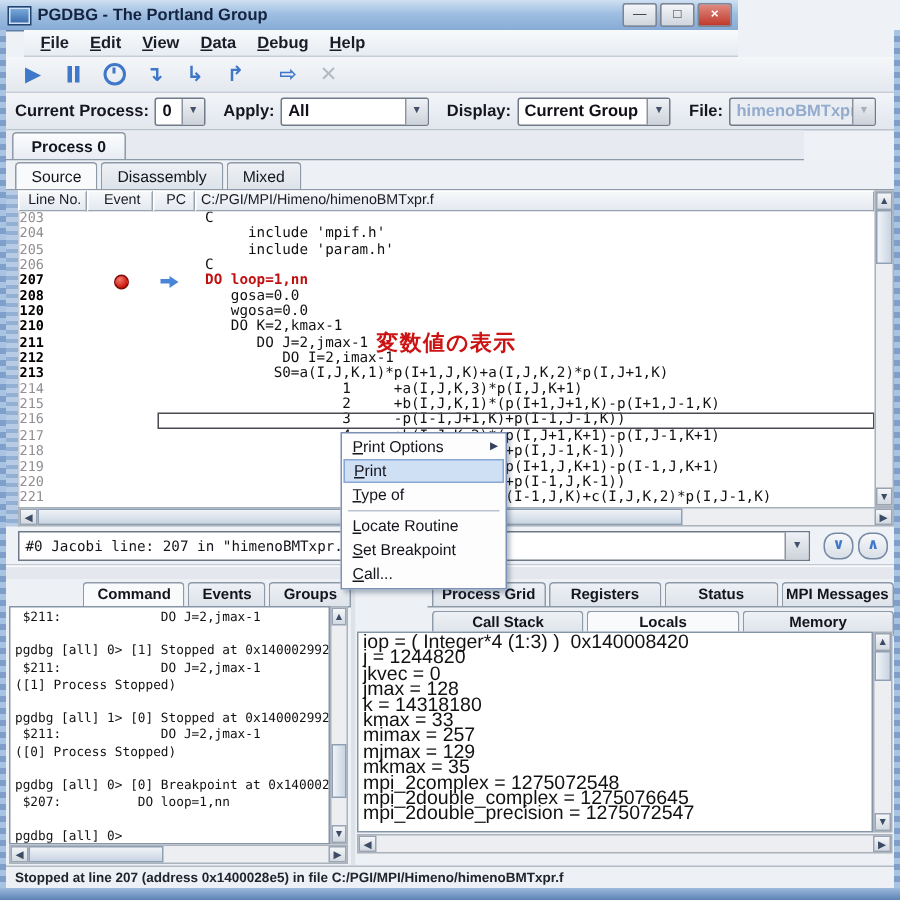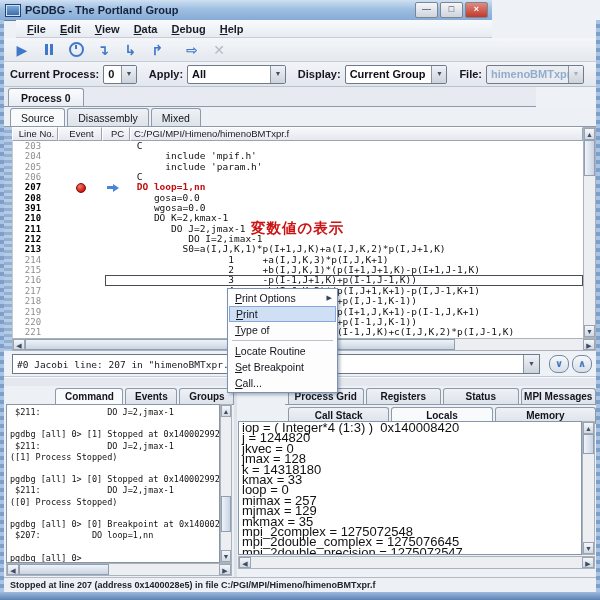--- a/index.html
+++ b/index.html
@@ -67,21 +67,21 @@
   .src-header{left:12px;top:127px;width:571px;height:14px;display:flex;background:#eef1f5;}
   .hcell{font-size:9.5px;color:#1a1a22;border:1px solid #fff;border-right-color:#9aa4b0;border-bottom-color:#9aa4b0;
     background:linear-gradient(#f6f8fa,#e4e9ef);box-sizing:border-box;line-height:12px;padding-left:3px;white-space:nowrap;overflow:hidden;}
   .hcell.c0{width:46px;text-align:center;}
   .hcell.c1{width:44px;text-align:center;}
   .hcell.c2{width:28px;text-align:center;}
   .hcell.c3{flex:1;}
   .src-area{left:12px;top:141px;width:571px;height:197px;background:#fff;overflow:hidden;
     border-left:1px solid #c8ccd2;}
   .srow{height:10.35px;display:flex;position:relative;}
-  .ln{width:40px;text-align:center;padding-right:6px;font-family:"DejaVu Sans Mono",monospace;
+  .ln{width:40px;text-align:left;padding-right:6px;font-family:"DejaVu Sans Mono",monospace;
     font-size:9px;line-height:10.35px;color:#8f8f93;}
   .ln.b{color:#000;font-weight:bold;}
   .evt{width:44px;display:flex;align-items:center;justify-content:center;}
   .bp{width:8px;height:8px;border-radius:50%;background:radial-gradient(circle at 35% 30%,#f47a6e,#cf1f14 65%,#8f0d06);
     border:1px solid #7d0c06;}
   .pcc{width:28px;display:flex;align-items:center;justify-content:flex-start;padding-left:4px;box-sizing:border-box;}
   .pc-arrow{display:inline-block;position:relative;width:13px;height:8px;}
   .pc-arrow::before{content:"";position:absolute;left:0;top:2.5px;width:7px;height:3px;background:#4a86d8;}
   .pc-arrow::after{content:"";position:absolute;left:6px;top:0;border:4px solid transparent;border-left:6px solid #4a86d8;}
   .code{margin:0;font-family:"DejaVu Sans Mono",monospace;font-size:9.5px;line-height:10.35px;
@@ -272,21 +272,21 @@
       </span>
       <pre class="code red"> DO loop=1,nn</pre>
     </div>
     <div class="srow">
       <span class="ln b">208</span>
       <span class="evt"></span>
       <span class="pcc"></span>
       <pre class="code">    gosa=0.0</pre>
     </div>
     <div class="srow">
-      <span class="ln b">391</span>
+      <span class="ln b">120</span>
       <span class="evt"></span>
       <span class="pcc"></span>
       <pre class="code">    wgosa=0.0</pre>
     </div>
     <div class="srow">
       <span class="ln b">210</span>
       <span class="evt"></span>
       <span class="pcc"></span>
       <pre class="code">    DO K=2,kmax-1</pre>
     </div>
@@ -428,21 +428,20 @@
       <div class="btab sel">Locals</div>
       <div class="btab">Memory</div>
     </div>
   <div class="br-content" id="brcontent">
       <div class="lline">iop = ( Integer*4 (1:3) )  0x140008420</div>
       <div class="lline">j = 1244820</div>
       <div class="lline">jkvec = 0</div>
       <div class="lline">jmax = 128</div>
       <div class="lline">k = 14318180</div>
       <div class="lline">kmax = 33</div>
-      <div class="lline">loop = 0</div>
       <div class="lline">mimax = 257</div>
       <div class="lline">mjmax = 129</div>
       <div class="lline">mkmax = 35</div>
       <div class="lline">mpi_2complex = 1275072548</div>
       <div class="lline">mpi_2double_complex = 1275076645</div>
       <div class="lline">mpi_2double_precision = 1275072547</div>
     </div>
   <div class="br-vscroll vtrack">
     <div class="sarrow">▲</div>
     <div class="vthumb" style="height:20px"></div>

